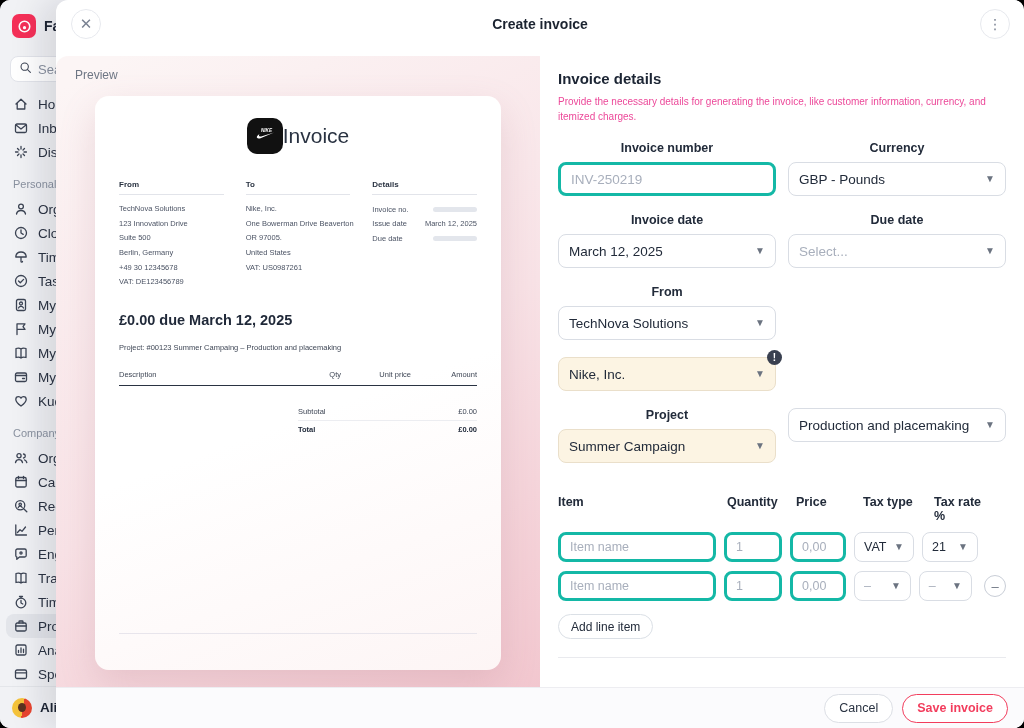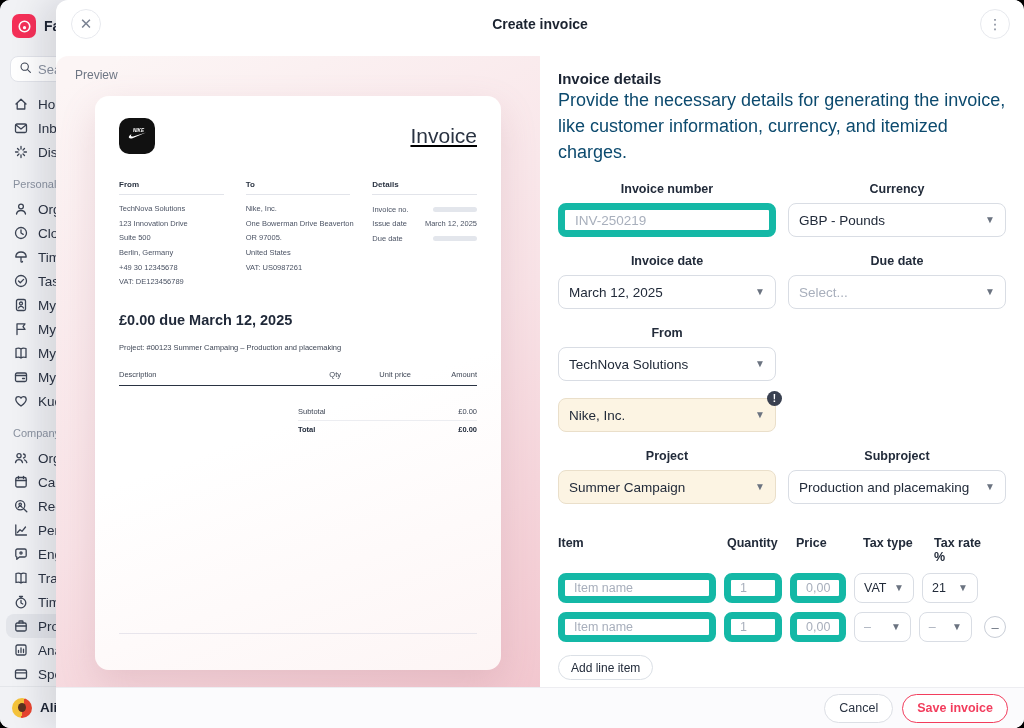--- a/index.html
+++ b/index.html
@@ -28,21 +28,21 @@
   .modal-header { position:absolute; left:0; right:0; top:0; height:48px; display:flex; align-items:center; justify-content:center; }
   .icon-btn { position:absolute; top:9px; width:30px; height:30px; border-radius:50%; border:1px solid #e7e9ee; background:#fff; display:flex; align-items:center; justify-content:center; color:#7a8292; font-size:15px; cursor:pointer; }
   .icon-btn.close { left:15px; }
   .icon-btn.kebab { right:14px; font-size:14px; letter-spacing:0; }
   .modal-title { font-size:14px; font-weight:700; color:#1b2330; }
 
   
   .preview-panel { position:absolute; left:0; top:56px; width:484px; bottom:41px; background:linear-gradient(150deg,#fcf5f5 4%, #f8e2e6 55%, #f2c7cf 100%); border-top-left-radius:12px; overflow:hidden; }
   .preview-label { position:absolute; left:19px; top:12px; font-size:12px; color:#6e7684; }
   .invoice-card { position:absolute; left:39px; top:40px; width:406px; height:574px; background:linear-gradient(160deg,#ffffff 55%, #fdf5f5 100%); border-radius:14px; box-shadow:0 14px 36px rgba(170,110,125,.20); padding:22px 24px; }
-  .inv-toprow { display:flex; align-items:flex-start; justify-content:space-between;text-decoration:underline; }
+  .inv-toprow { display:flex; align-items:flex-start; justify-content:center; }
   .nike-logo { width:36px; height:36px; background:#111; border-radius:10px; display:flex; align-items:center; justify-content:center; }
   .inv-title { font-size:21px; color:#2a3342; margin-top:6px; }
   .inv-cols { display:flex; gap:22px; margin-top:26px; }
   .inv-col { flex:1; min-width:0; }
   .inv-col-h { font-size:8px; font-weight:700; color:#2a3342; padding-bottom:5px; border-bottom:1px solid #e2e4ea; margin-bottom:7px; }
   .inv-line { font-size:7.5px; color:#4b5364; line-height:1.95; white-space:nowrap; }
   .det-row { display:flex; align-items:center; justify-content:space-between; height:14.5px; }
   .det-label { font-size:7.5px; color:#4b5364; }
   .det-val { font-size:7.5px; color:#4b5364; }
   .det-bar { width:44px; height:4.5px; background:#e3e6ec; border-radius:2.5px; }
@@ -55,25 +55,25 @@
   .th-amt { width:66px; text-align:right; }
   .inv-totals { margin-left:50%; margin-top:17px; font-size:7.5px; color:#3f4756; }
   .tot-row { display:flex; justify-content:space-between; padding:4px 0; border-top:1px solid #ecedf1; }
   .tot-row:first-child { border-top:none; }
   .tot-row.bold { font-weight:700; color:#232c3c; }
   .inv-footline { position:absolute; left:24px; right:24px; bottom:36px; height:1px; background:#e8e5ec; }
 
   
   .form-panel { position:absolute; left:484px; top:48px; right:0; bottom:41px; background:#fff; padding:22px 18px 0 18px; overflow:hidden; }
   .form-title { font-size:15px; font-weight:700; color:#1c2534; }
-  .form-desc { margin-top:0; font-size:18px; line-height:1.45; color:#0c4a6e; max-width:448px; }
+  .form-desc { margin-top:8px; font-size:10px; line-height:1.45; color:#ec4899; max-width:448px; }
   .form-row { display:flex; gap:12px; margin-top:17px; }
   .col { width:218px; }
   .f-label { font-size:12.5px; font-weight:700; color:#222b3a; margin-bottom:7px;text-align:center; }
-  .t-input { width:100%; height:34px; border:7px solid #14b8a6; border-radius:8px; padding:0 10px; font-size:13.5px; color:#222b3a; font-family:inherit; background:#fff; outline:none; }
+  .t-input { width:100%; height:34px; border:3px solid #14b8a6; border-radius:8px; padding:0 10px; font-size:13.5px; color:#222b3a; font-family:inherit; background:#fff; outline:none; }
   .t-input::placeholder { color:#a8afbc; }
   .sel { position:relative; width:100%; height:34px; border:1px solid #d9dde4; border-radius:8px; background:#fff; display:flex; align-items:center; justify-content:space-between; padding:0 10px; font-size:13.5px; color:#222b3a; cursor:pointer; }
   .sel .chev { color:#6b7380; font-size:10px; line-height:1; }
   .sel.placeholder { color:#a8afbc; }
   .sel.cream { background:#fcf4e3; border-color:#eadfca; }
   .warn-badge { position:absolute; right:-7px; top:-8px; width:15px; height:15px; border-radius:50%; background:#394050; color:#fff; font-size:10px; font-weight:700; display:flex; align-items:center; justify-content:center; }
   .items-section { margin-top:32px; }
   .items-head { display:flex; gap:11px; font-size:12.5px; font-weight:700; color:#222b3a; }
   .item-row { display:flex; gap:8px; margin-top:9px; align-items:center; }
   .w-item { width:158px; } .w-qty { width:58px; } .w-price { width:56px; } .w-tax { width:60px; } .w-rate { width:56px; }
@@ -472,21 +472,20 @@
 
       <div class="form-row">
         <div class="col">
           <div class="f-label">Project</div>
           <div class="sel cream">
             <span>Summer Campaign</span>
             <span class="chev">▼</span>
           </div>
         </div>
         <div class="col">
-          <div class="f-label">Subproject</div>
           <div class="sel">
             <span>Production and placemaking</span>
             <span class="chev">▼</span>
           </div>
         </div>
       </div>
 
       <div class="items-section">
         <div class="items-head">
           <span class="w-item">Item</span>

